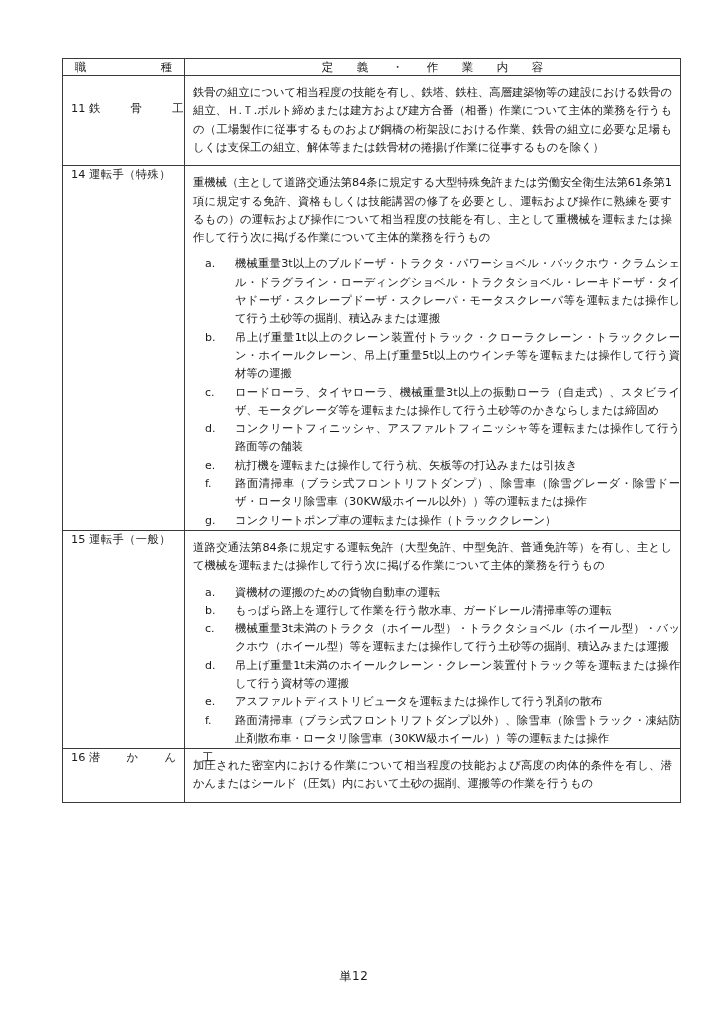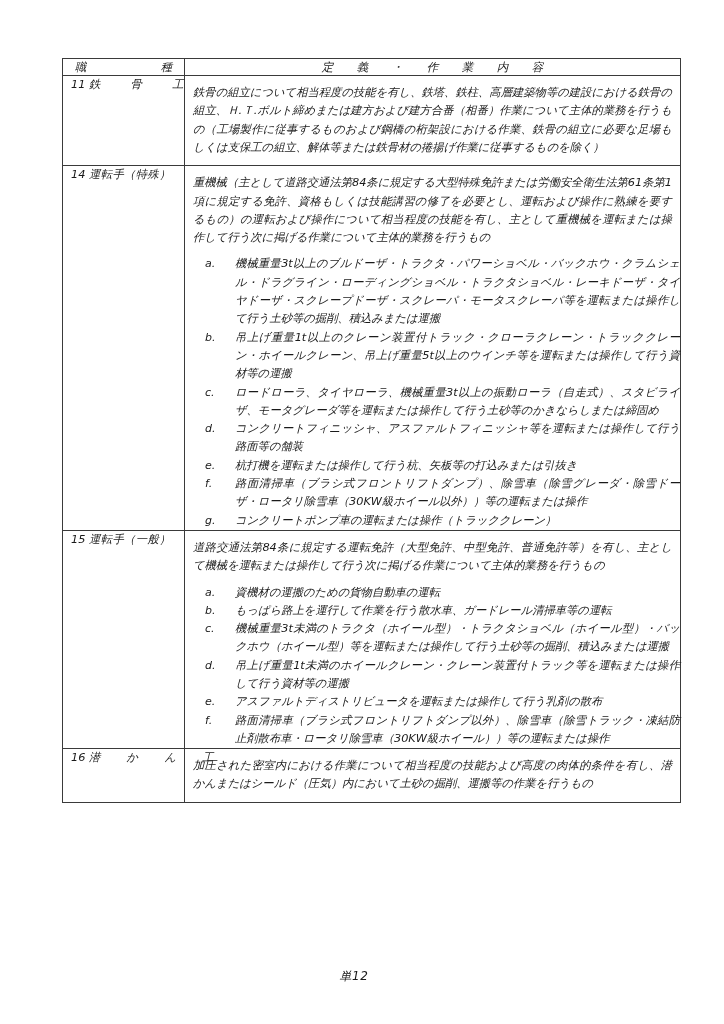--- a/index.html
+++ b/index.html
@@ -15,21 +15,20 @@
     color: #1a1a1a;
     position: relative;
     overflow: hidden;
   }
   .page {
     width: 724px;
     height: 820px;
     box-sizing: border-box;
     padding: 58px 44px 0 62px;
     position: relative;
-    font-style: italic;
   }
   table.job-table {
     width: 618px;
     border-collapse: collapse;
     table-layout: fixed;
     border: 1.2px solid #2a2a2a;
   }
   table.job-table td,
   table.job-table th {
     border: 1px solid #3a3a3a;
@@ -70,20 +69,21 @@
     display: inline-block;
     min-width: 15px;
     margin-left: 8px;
   }
   .job-name {
     display: inline-block;
     margin-left: 3px;
   }
   .job-name.spread {
     letter-spacing: 9.5px;
+    margin-top: 24px;
   }
   .job-name.spread2 {
     letter-spacing: 7.5px;
   }
   .job-name.tight {
     letter-spacing: 0.4px;
   }
 
   
   .def-cell {

